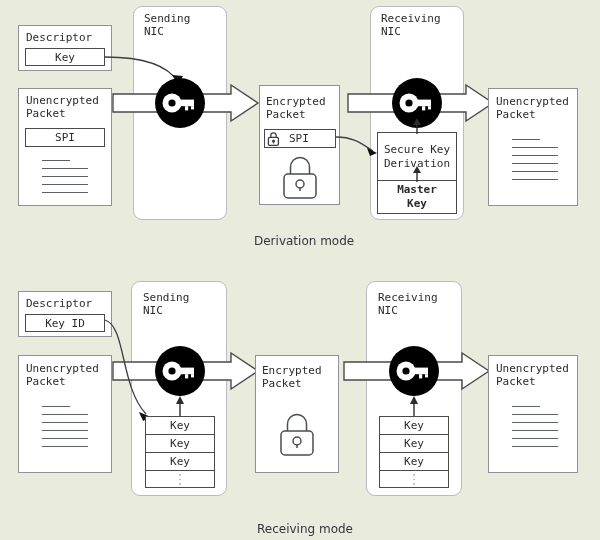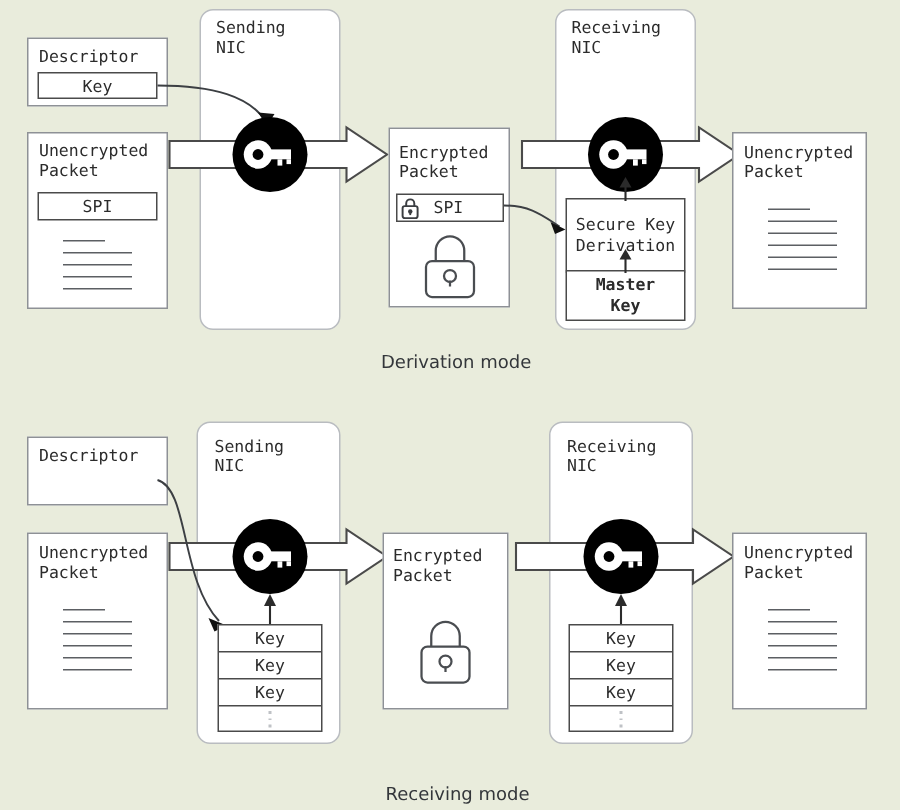--- a/index.html
+++ b/index.html
@@ -238,20 +238,23 @@
   <div class="nic" style="left:131px; top:281px; width:96px; height:215px;"></div>
   <div class="ttl" style="left:143px; top:291px;">Sending
 NIC</div>
 
   <div class="nic" style="left:366px; top:281px; width:96px; height:215px;"></div>
   <div class="ttl" style="left:378px; top:291px;">Receiving
 NIC</div>
 
   <div class="panel" style="left:18px; top:291px; width:94px; height:46px;"></div>
   <div class="ttl" style="left:26px; top:297px;">Descriptor</div>
+  <div class="subbox" style="left:25px; top:314px; width:80px; height:18px;">
+    <span>Key ID</span>
+  </div>
 
   <div class="panel" style="left:18px; top:355px; width:94px; height:118px;"></div>
   <div class="ttl" style="left:26px; top:362px;">Unencrypted
 Packet</div>
   <div class="lines" style="left:42px; top:406px; width:46px;">
     <i style="width:28px"></i>
       <i style="width:46px"></i>
       <i style="width:46px"></i>
       <i style="width:46px"></i>
       <i style="width:46px"></i>

